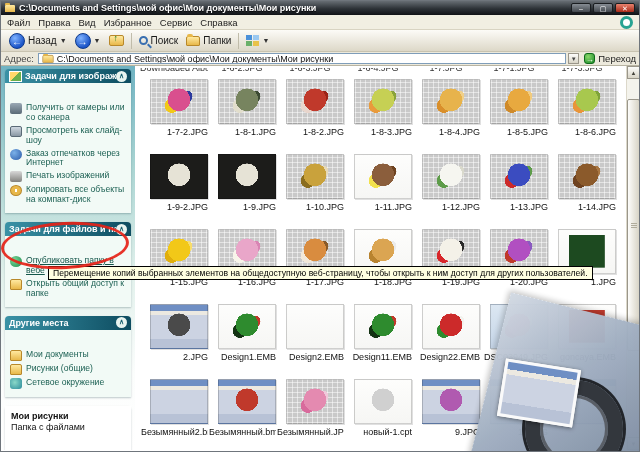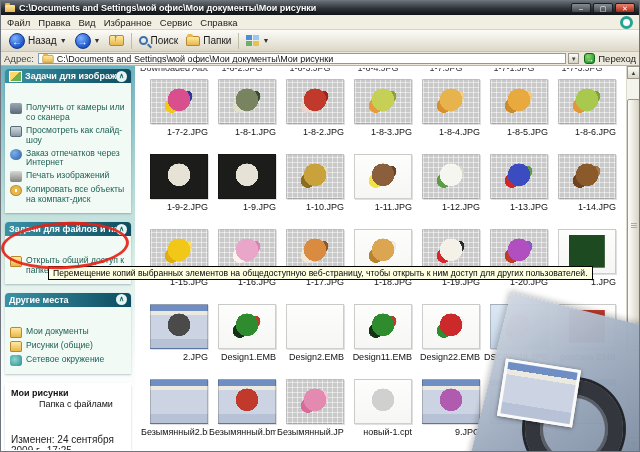--- a/index.html
+++ b/index.html
@@ -77,21 +77,21 @@
   .print-order-icon { background:radial-gradient(circle at 35% 35%,#7ab0e8,#2a5aa8); border-radius:50%; }
   .print-icon { background:linear-gradient(#d8d8d8,#82827e); }
   .cd-copy-icon { background:radial-gradient(circle at 50% 50%,#fff 0 18%,#e8b84a 19%); border-radius:50%; border:1px solid #b8882a; }
   .new-folder-icon,.share-folder-icon,.my-documents-icon,.shared-pictures-icon {
     background:linear-gradient(#ffe9a0,#e8b84a); border:1px solid #b8882a; border-radius:2px 2px 1px 1px; }
   .publish-web-icon { background:radial-gradient(circle at 35% 35%,#7ad89a,#1a8a4a); border-radius:50%; }
   .my-computer-icon { background:linear-gradient(#8ab0e0,#2a5aa8); border:1px solid #1a3a78; }
   .network-icon { background:radial-gradient(circle at 40% 40%,#8ad8c8,#2a8a9a); border-radius:3px; }
   .details-body { background:#fff; padding:5px 5px 7px 6px; font-size:9px; color:#111; }
   .d-name { font-weight:bold; }
-  .d-kind { margin-top:1px;margin-left:28px; }
+  .d-kind { margin-top:1px; }
   .d-modified { margin-top:25px; font-size:10px; color:#222; }
 
   
   .content { position:relative; flex:1; padding:2px 14px 0 5px; overflow:hidden; }
   #clipped { height:6px; overflow:hidden; display:grid; grid-template-columns:repeat(7,68px); margin-bottom:1px; }
   .clip-label { font-size:9px; color:#333; text-align:center; margin-top:-5px; white-space:nowrap; overflow:hidden; }
   #grid { display:grid; grid-template-columns:repeat(7,68px); grid-auto-rows:75px; }
   .cell { display:flex; flex-direction:column; align-items:flex-end; padding-top:4px; cursor:pointer; }
   .thumb { width:58px; height:45px; border:1px solid rgba(0,0,0,.18); box-shadow:1px 1px 0 rgba(0,0,0,.12); }
   .thumb-label { margin-top:3px; font-size:9px; color:#111; max-width:67px; white-space:nowrap; overflow:hidden; }
@@ -221,20 +221,24 @@
               <span class="t-label">Копировать все объекты на компакт-диск</span>
             </div>
           </div>
         </section>
         <section class="panel">
           <div class="panel-header">
             <span class="panel-title">Задачи для файлов и папок</span>
             <span class="chevron">∧</span>
           </div>
           <div class="panel-body">
+            <div class="task-item" id="publish-link">
+              <span class="t-icon publish-web-icon"></span>
+              <span class="t-label underline">Опубликовать папку в вебе</span>
+            </div>
             <div class="task-item">
               <span class="t-icon share-folder-icon"></span>
               <span class="t-label">Открыть общий доступ к папке</span>
             </div>
           </div>
         </section>
         <section class="panel">
           <div class="panel-header">
             <span class="panel-title">Другие места</span>
             <span class="chevron">∧</span>

